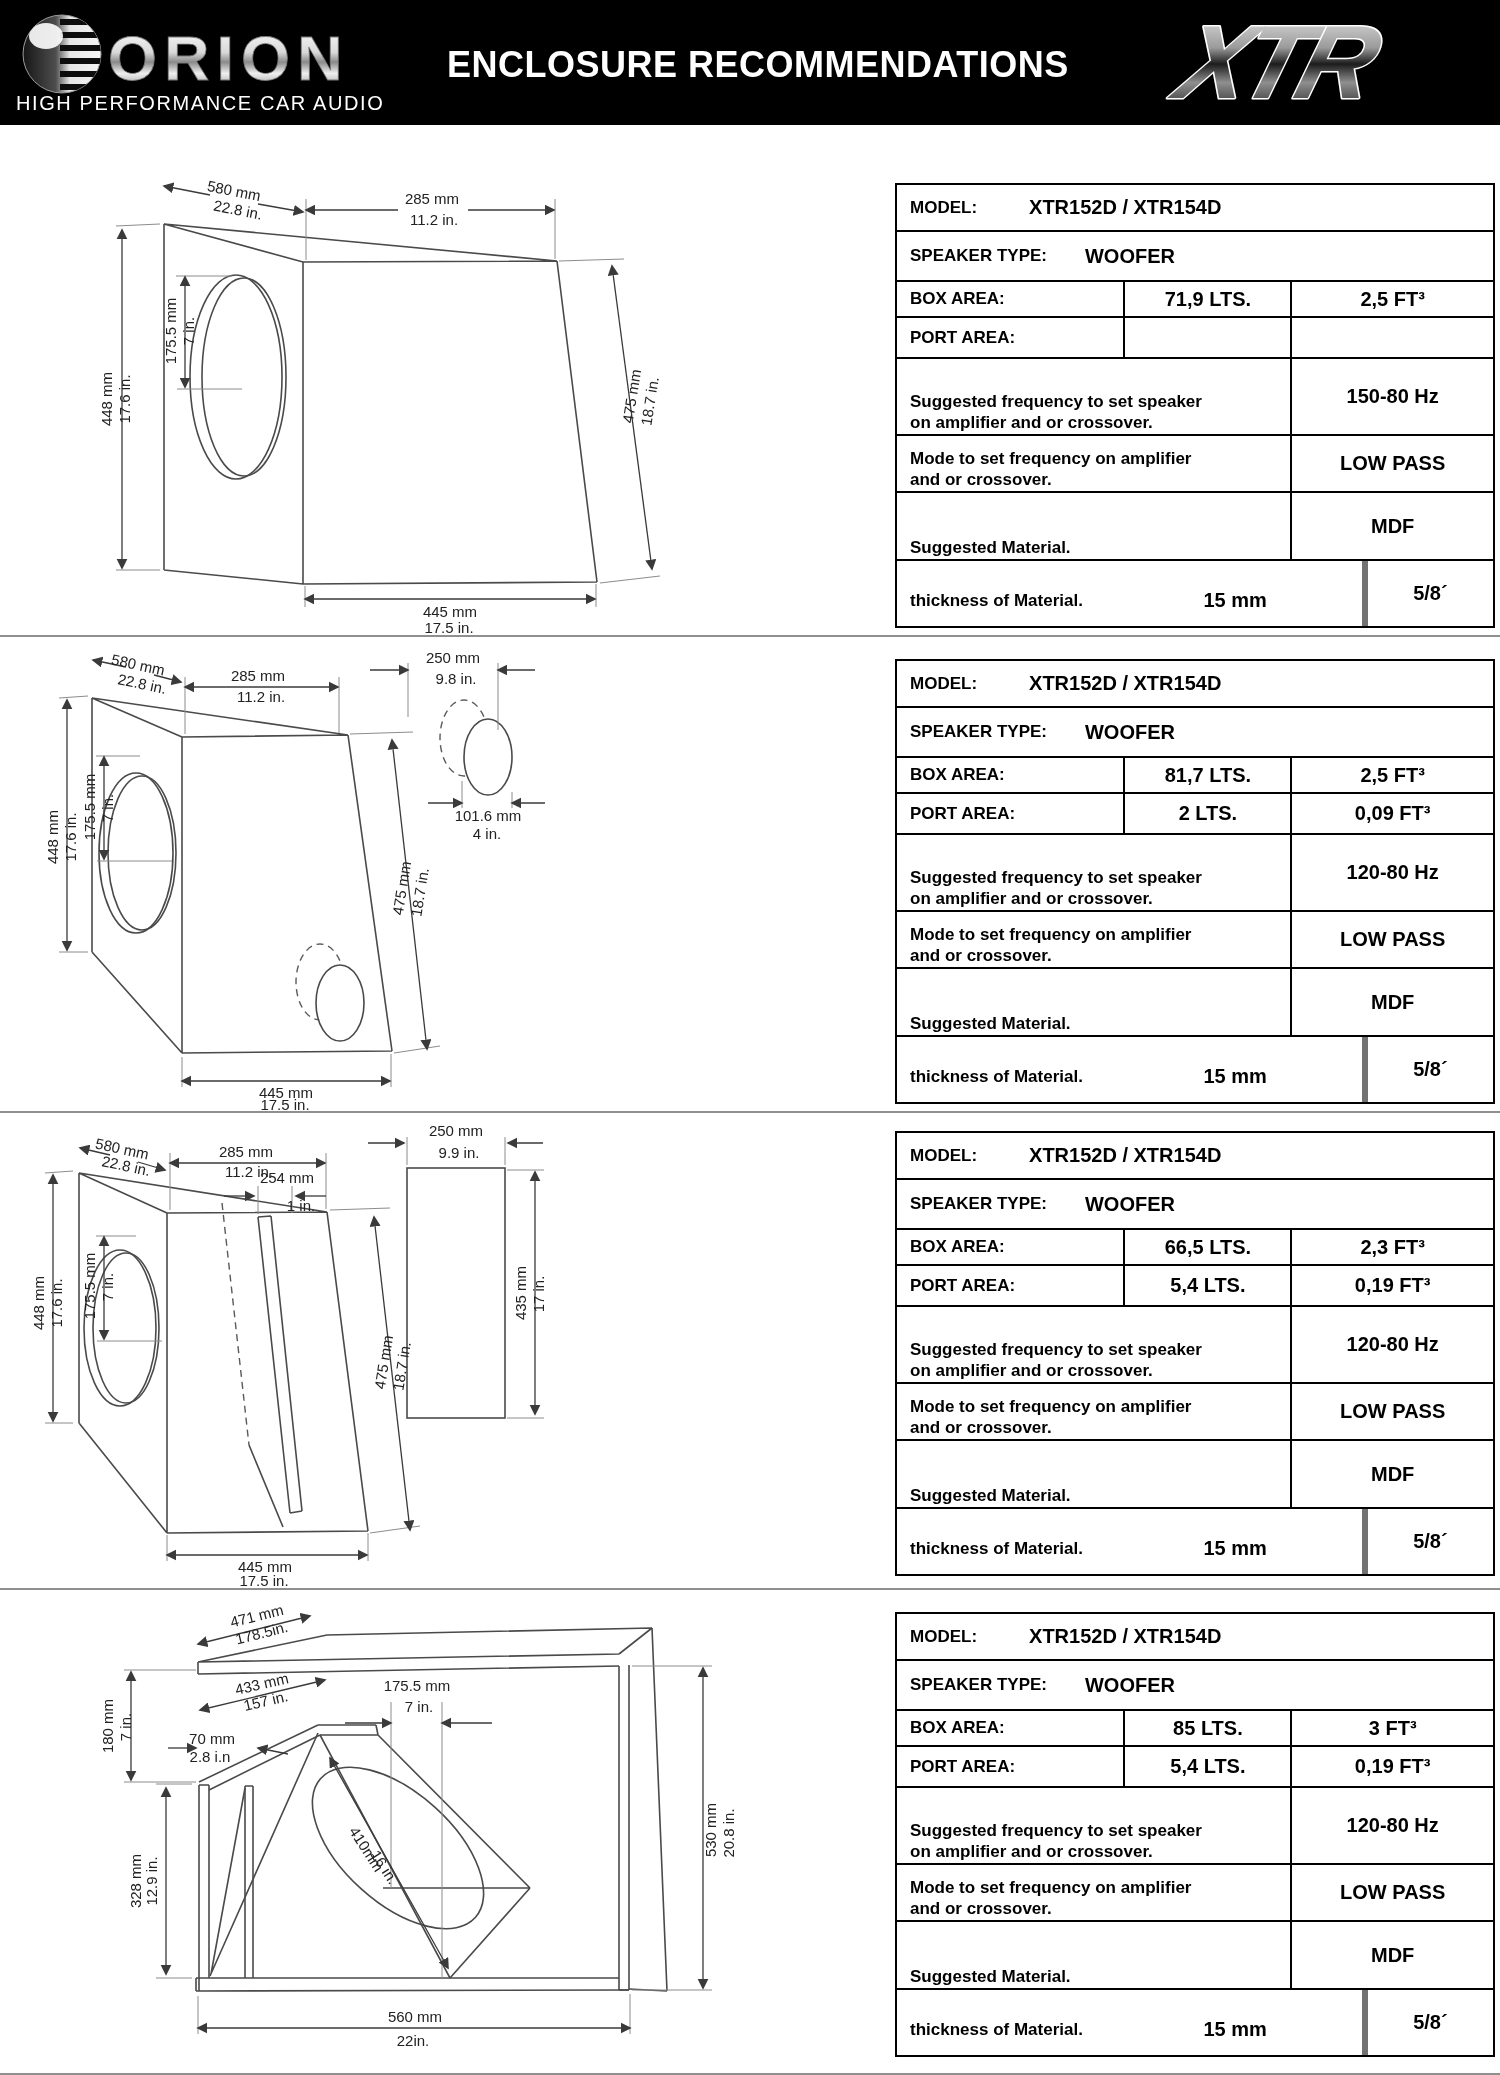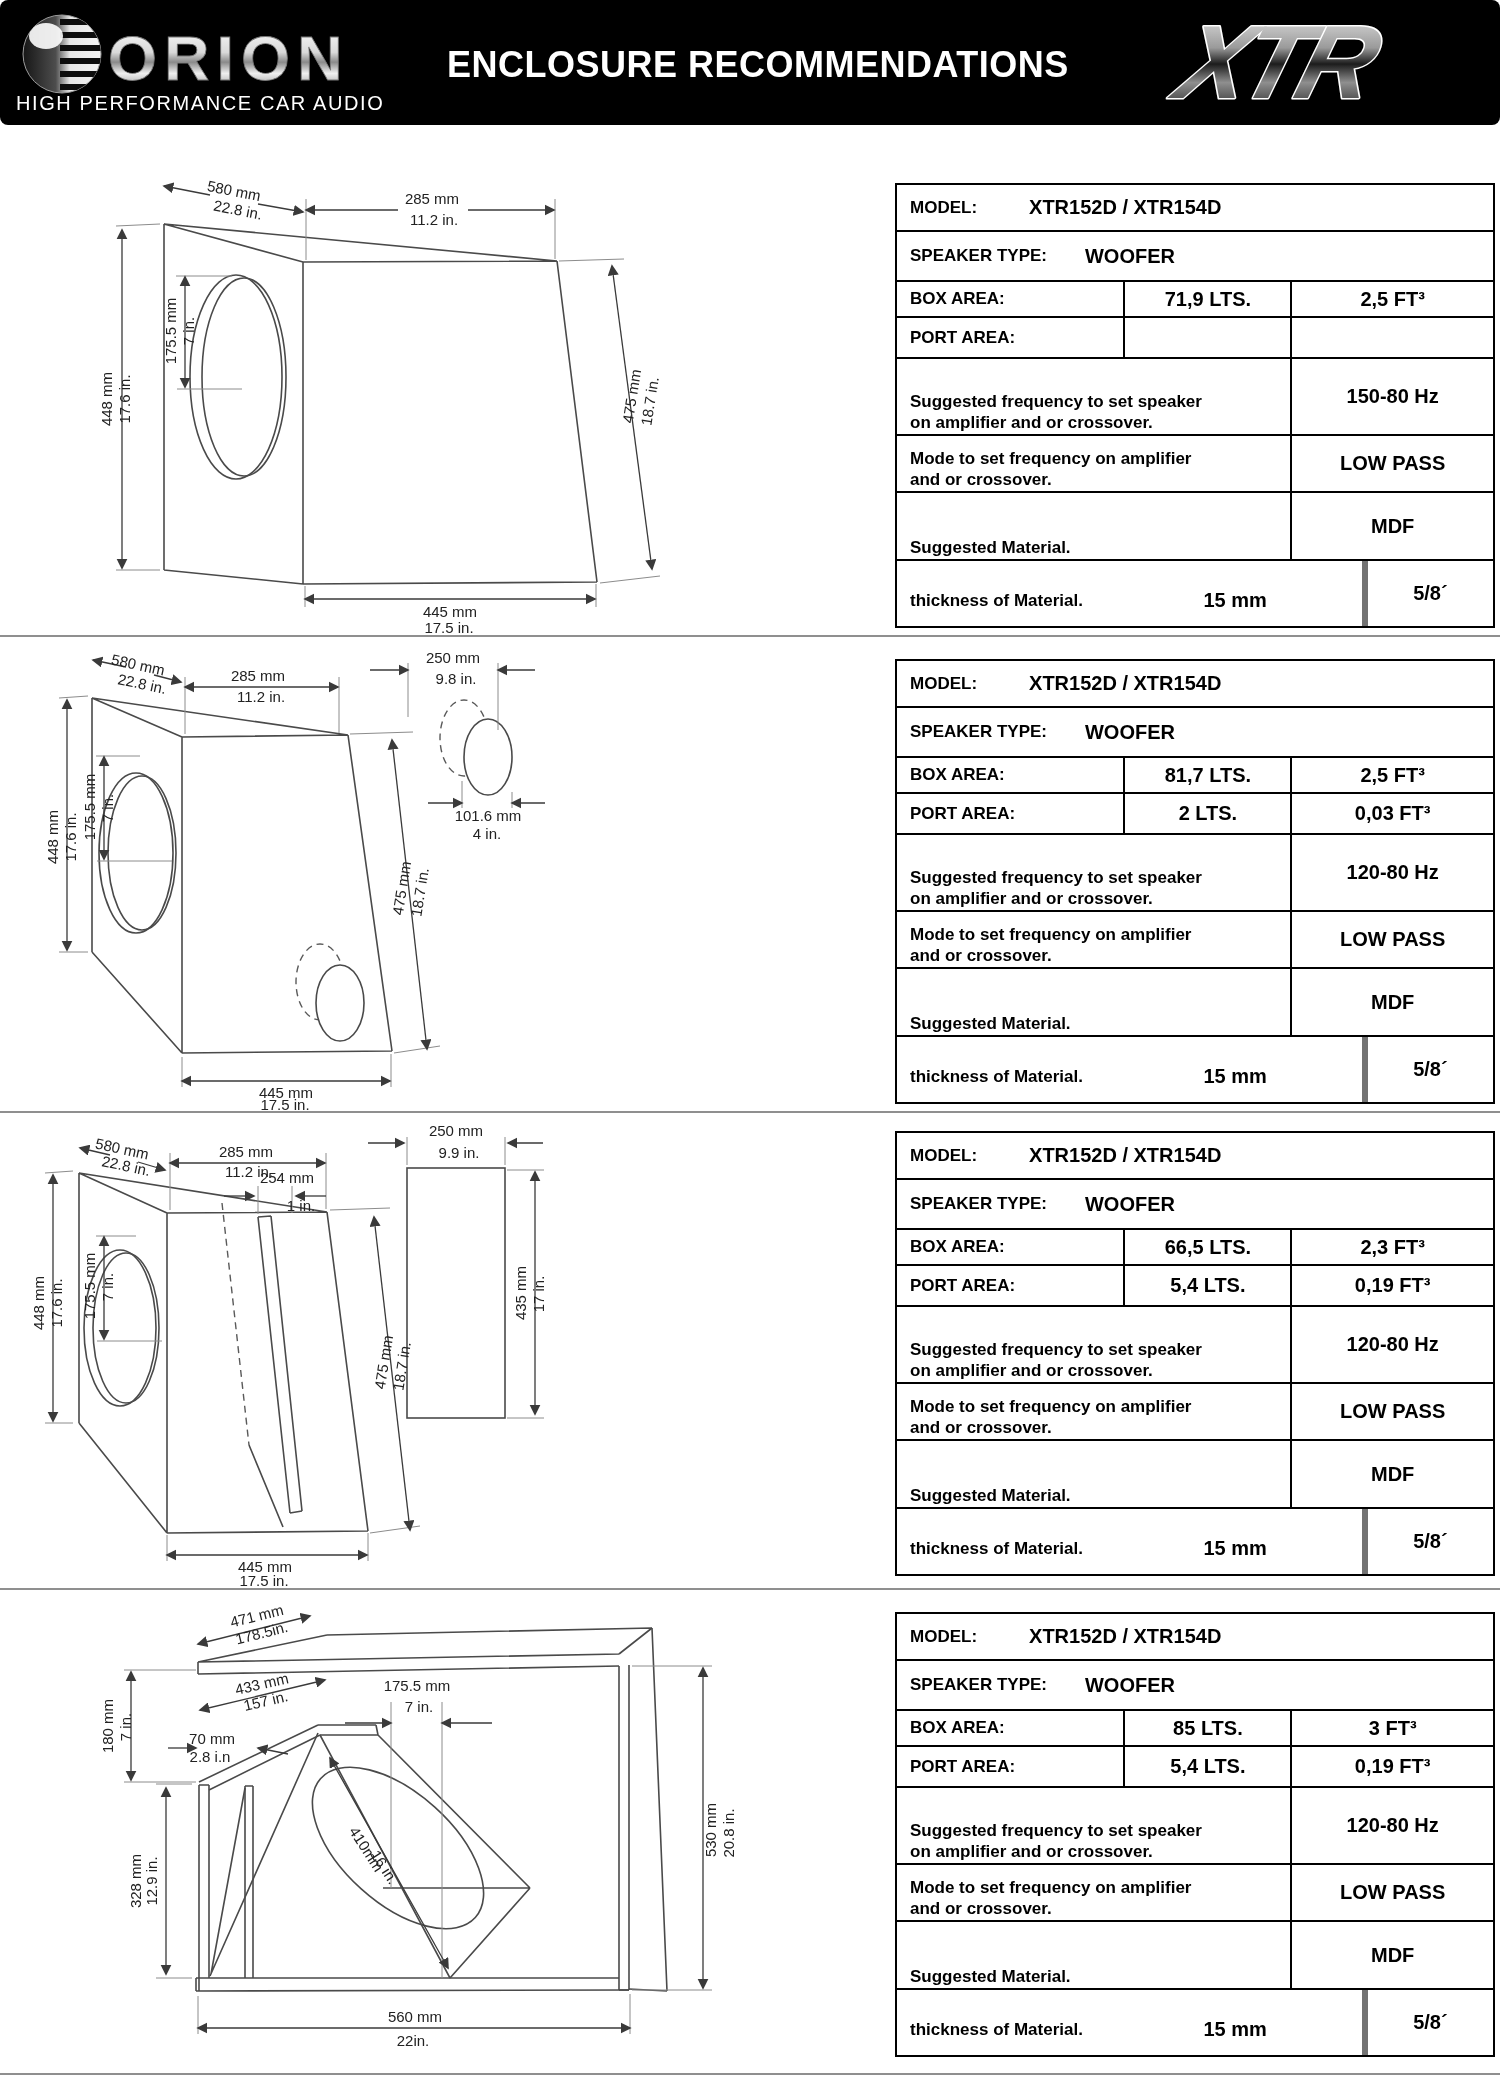--- a/index.html
+++ b/index.html
@@ -1,20 +1,20 @@
 <!DOCTYPE html>
 <html><head>
 <meta charset="utf-8">
 <style>
   html,body{margin:0;padding:0;background:#ffffff;}
   body{width:1500px;font-family:"Liberation Sans",sans-serif;}
   .page{width:1500px;height:2075px;position:relative;background:#fff;overflow:hidden;}
 
   
-  header{height:125px;background:#000;position:relative;border-radius:8px;}
+  header{height:125px;background:#000;position:relative;}
   .brand-svg{position:absolute;left:12px;top:6px;}
   .page-title{position:absolute;left:447px;top:44px;margin:0;color:#fff;
     font-size:36px;font-weight:bold;letter-spacing:0.5px;white-space:nowrap;}
   .xtr-svg{position:absolute;right:28px;top:2px;}
 
   
   .panel{position:relative;border-bottom:2px solid #8f8f8f;box-sizing:border-box;background:#fff;}
   .p1{height:512px}.p2{height:476px}.p3{height:477px}.p4{height:485px}
   .drawing{position:absolute;left:0;top:0;}
   .drawing text{font-size:15px;fill:#222;text-anchor:middle;}
@@ -304,21 +304,21 @@
           </div>
       </div>
       <div class="row r4">
         <div class="cell c38 pad">
             <span class="lbl">PORT AREA:</span>
           </div>
         <div class="cell c28">
             <span class="big">2 LTS.</span>
           </div>
         <div class="cell c34">
-            <span class="big">0,03 FT³</span>
+            <span class="big">0,09 FT³</span>
           </div>
       </div>
       <div class="row r5">
         <div class="cell c66">
           <span class="lbl">Suggested frequency to set speaker</span>
           <span class="lbl">on amplifier and or crossover.</span>
         </div>
         <div class="cell cr34">
             <span class="big">120-80 Hz</span>
           </div>

